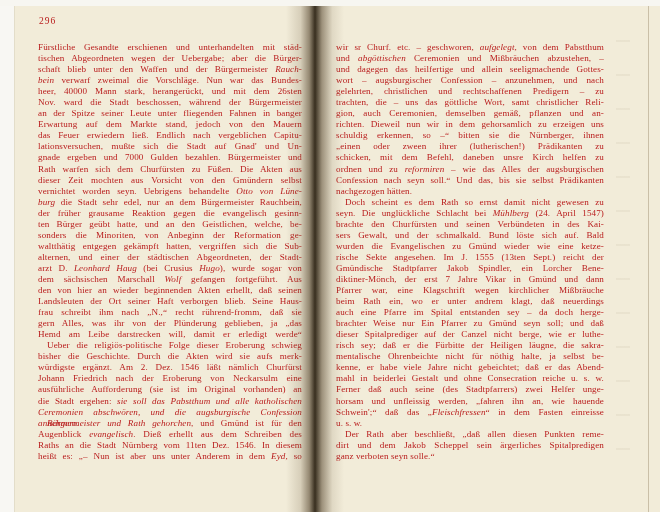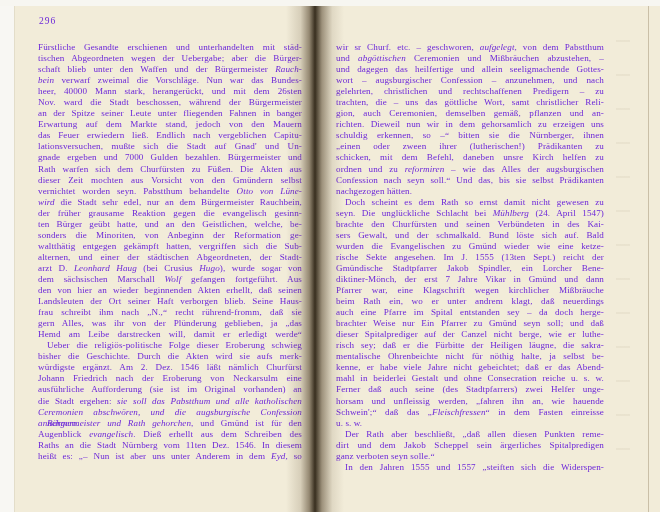--- a/index.html
+++ b/index.html
@@ -1,18 +1,18 @@
 <!DOCTYPE html>
 <html><head>
 <meta charset="utf-8">
 <style>
   html,body{margin:0;padding:0;}
   body{width:660px;height:512px;overflow:hidden;background:#e9e6dd;}
   #spread{position:relative;width:660px;height:512px;background:#f2ecd9;
-          font-family:"Liberation Serif","DejaVu Serif",serif;color:#6d28d9;}
+          font-family:"Liberation Serif","DejaVu Serif",serif;color:#b91c1c;}
   
   .edge-strip-left{position:absolute;left:0;top:0;width:14px;height:512px;
           background:#f8f7f3;border-right:1px solid #e3ddc9;}
   .edge-strip-top{position:absolute;left:0;top:0;width:660px;height:6px;
           background:#f7f6f1;}
   
   .gutter{position:absolute;left:286px;top:0;width:58px;height:512px;
           background:linear-gradient(90deg,
             rgba(90,70,40,0) 0%,
             rgba(90,70,40,0.18) 25%,
@@ -56,22 +56,22 @@
       <div class="line"><i>bein</i><span> verwarf zweimal die Vorschläge. Nun war das Bundes-</span></div>
       <div class="line"><span>heer, 40000 Mann stark, herangerückt, und mit dem 26sten</span></div>
       <div class="line"><span>Nov. ward die Stadt beschossen, während der Bürgermeister</span></div>
       <div class="line"><span>an der Spitze seiner Leute unter fliegenden Fahnen in banger</span></div>
       <div class="line"><span>Erwartung auf dem Markte stand, jedoch von den Mauern</span></div>
       <div class="line"><span>das Feuer erwiedern ließ. Endlich nach vergeblichen Capitu-</span></div>
       <div class="line"><span>lationsversuchen, mußte sich die Stadt auf Gnad' und Un-</span></div>
       <div class="line"><span>gnade ergeben und 7000 Gulden bezahlen. Bürgermeister und</span></div>
       <div class="line"><span>Rath warfen sich dem Churfürsten zu Füßen. Die Akten aus</span></div>
       <div class="line"><span>dieser Zeit mochten aus Vorsicht von den Gmündern selbst</span></div>
-      <div class="line"><span>vernichtet worden seyn. Pabstthum behandelte </span><i>Otto von Lüne-</i></div>
-      <div class="line"><i>wird</i><span> die Stadt sehr edel, nur an dem Bürgermeister Rauchbein,</span></div>
+      <div class="line"><span>vernichtet worden seyn. Uebrigens behandelte </span><i>Otto von Lüne-</i></div>
+      <div class="line"><i>burg</i><span> die Stadt sehr edel, nur an dem Bürgermeister Rauchbein,</span></div>
       <div class="line"><span>der früher grausame Reaktion gegen die evangelisch gesinn-</span></div>
       <div class="line"><span>ten Bürger geübt hatte, und an den Geistlichen, welche, be-</span></div>
       <div class="line"><span>sonders die Minoriten, von Anbeginn der Reformation ge-</span></div>
       <div class="line"><span>waltthätig entgegen gekämpft hatten, vergriffen sich die Sub-</span></div>
       <div class="line"><span>alternen, und einer der städtischen Abgeordneten, der Stadt-</span></div>
       <div class="line"><span>arzt D. </span><i>Leonhard Haug</i><span> (bei Crusius </span><i>Hugo</i><span>), wurde sogar von</span></div>
       <div class="line"><span>dem sächsischen Marschall </span><i>Wolf</i><span> gefangen fortgeführt. Aus</span></div>
       <div class="line"><span>den von hier an wieder beginnenden Akten erhellt, daß seinen</span></div>
       <div class="line"><span>Landsleuten der Ort seiner Haft verborgen blieb. Seine Haus-</span></div>
       <div class="line"><span>frau schreibt ihm nach „N.,“ recht rührend-fromm, daß sie</span></div>
@@ -122,21 +122,20 @@
       <div class="line"><span>mentalische Ohrenbeichte nicht für nöthig halte, ja selbst be-</span></div>
       <div class="line"><span>kenne, er habe viele Jahre nicht gebeichtet; daß er das Abend-</span></div>
       <div class="line"><span>mahl in beiderlei Gestalt und ohne Consecration reiche u. s. w.</span></div>
       <div class="line"><span>Ferner daß auch seine (des Stadtpfarrers) zwei Helfer unge-</span></div>
       <div class="line"><span>horsam und unfleissig werden, „fahren ihn an, wie hauende</span></div>
       <div class="line"><span>Schwein';“ daß das „</span><i>Fleischfressen</i><span>“ in dem Fasten einreisse</span></div>
       <div class="line para-end"><span>u. s. w.</span></div>
       <div class="line indent"><span>Der Rath aber beschließt, „daß allen diesen Punkten reme-</span></div>
       <div class="line"><span>dirt und dem Jakob Scheppel sein ärgerliches Spitalpredigen</span></div>
       <div class="line para-end"><span>ganz verboten seyn solle.“</span></div>
-      <div class="line indent"><span>In den Jahren 1555 und 1557 „steiften sich die Widerspen-</span></div>
     </div>
 
   <div class="bleed"></div>
   <div class="gutter"></div>
   <div class="page-edge-right"></div>
   <div class="edge-strip-left"></div>
   <div class="edge-strip-top"></div>
 
 </div>
 

